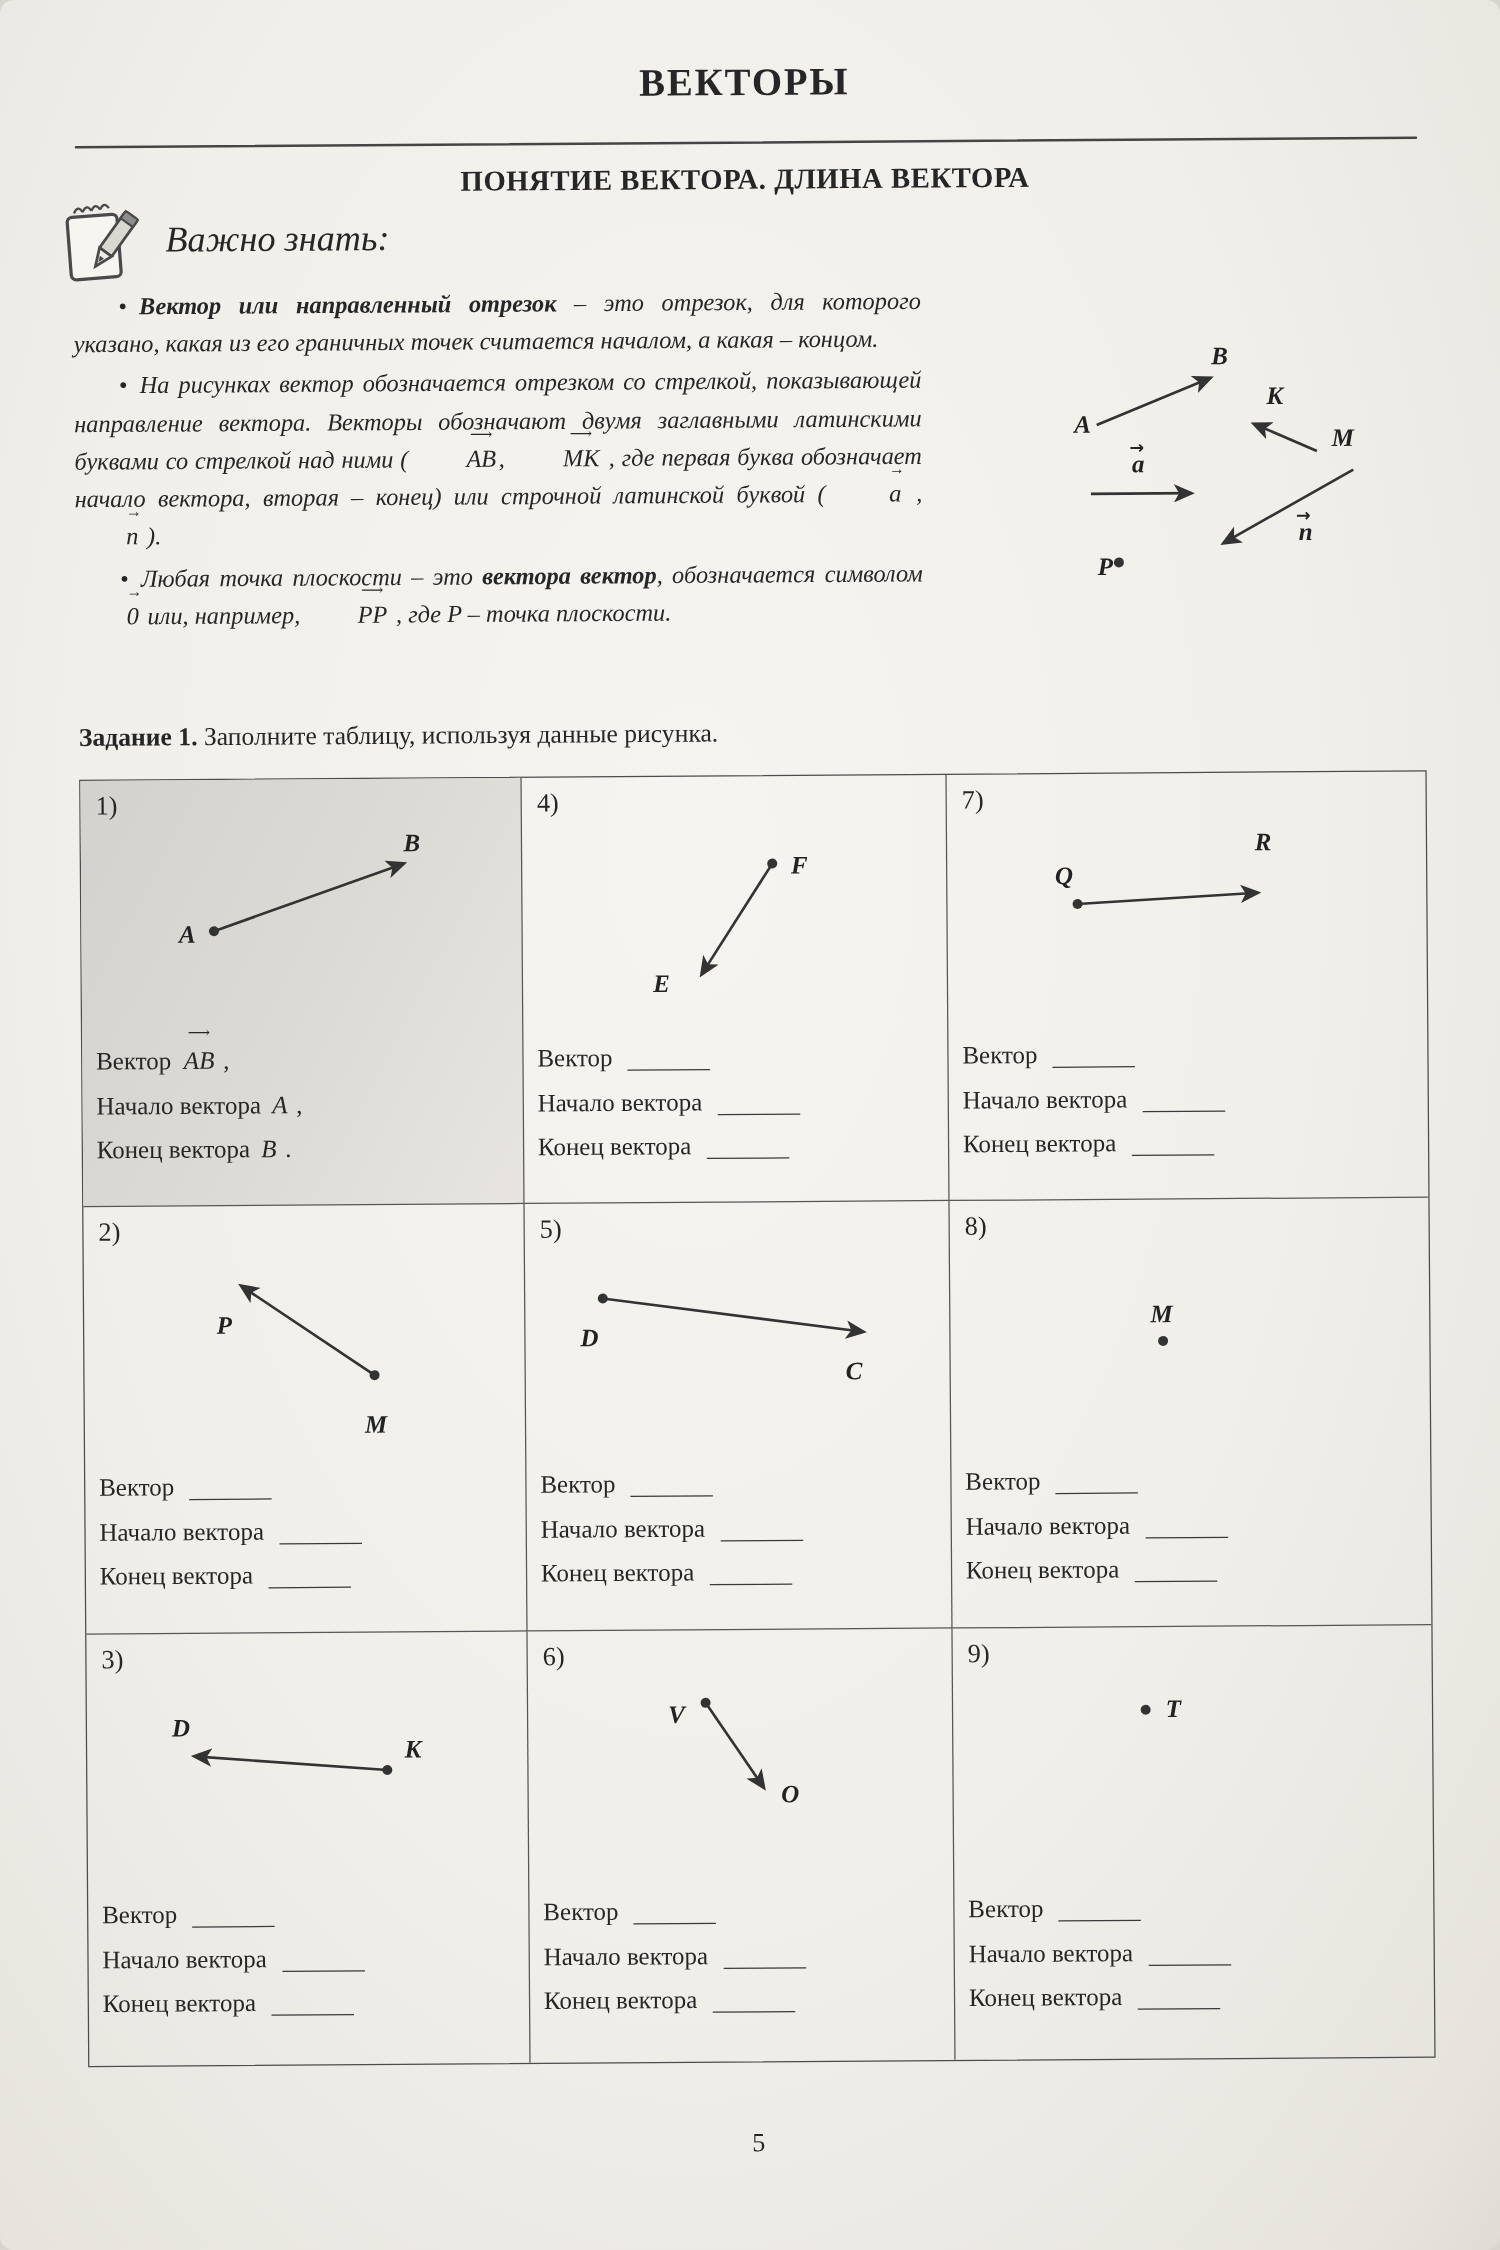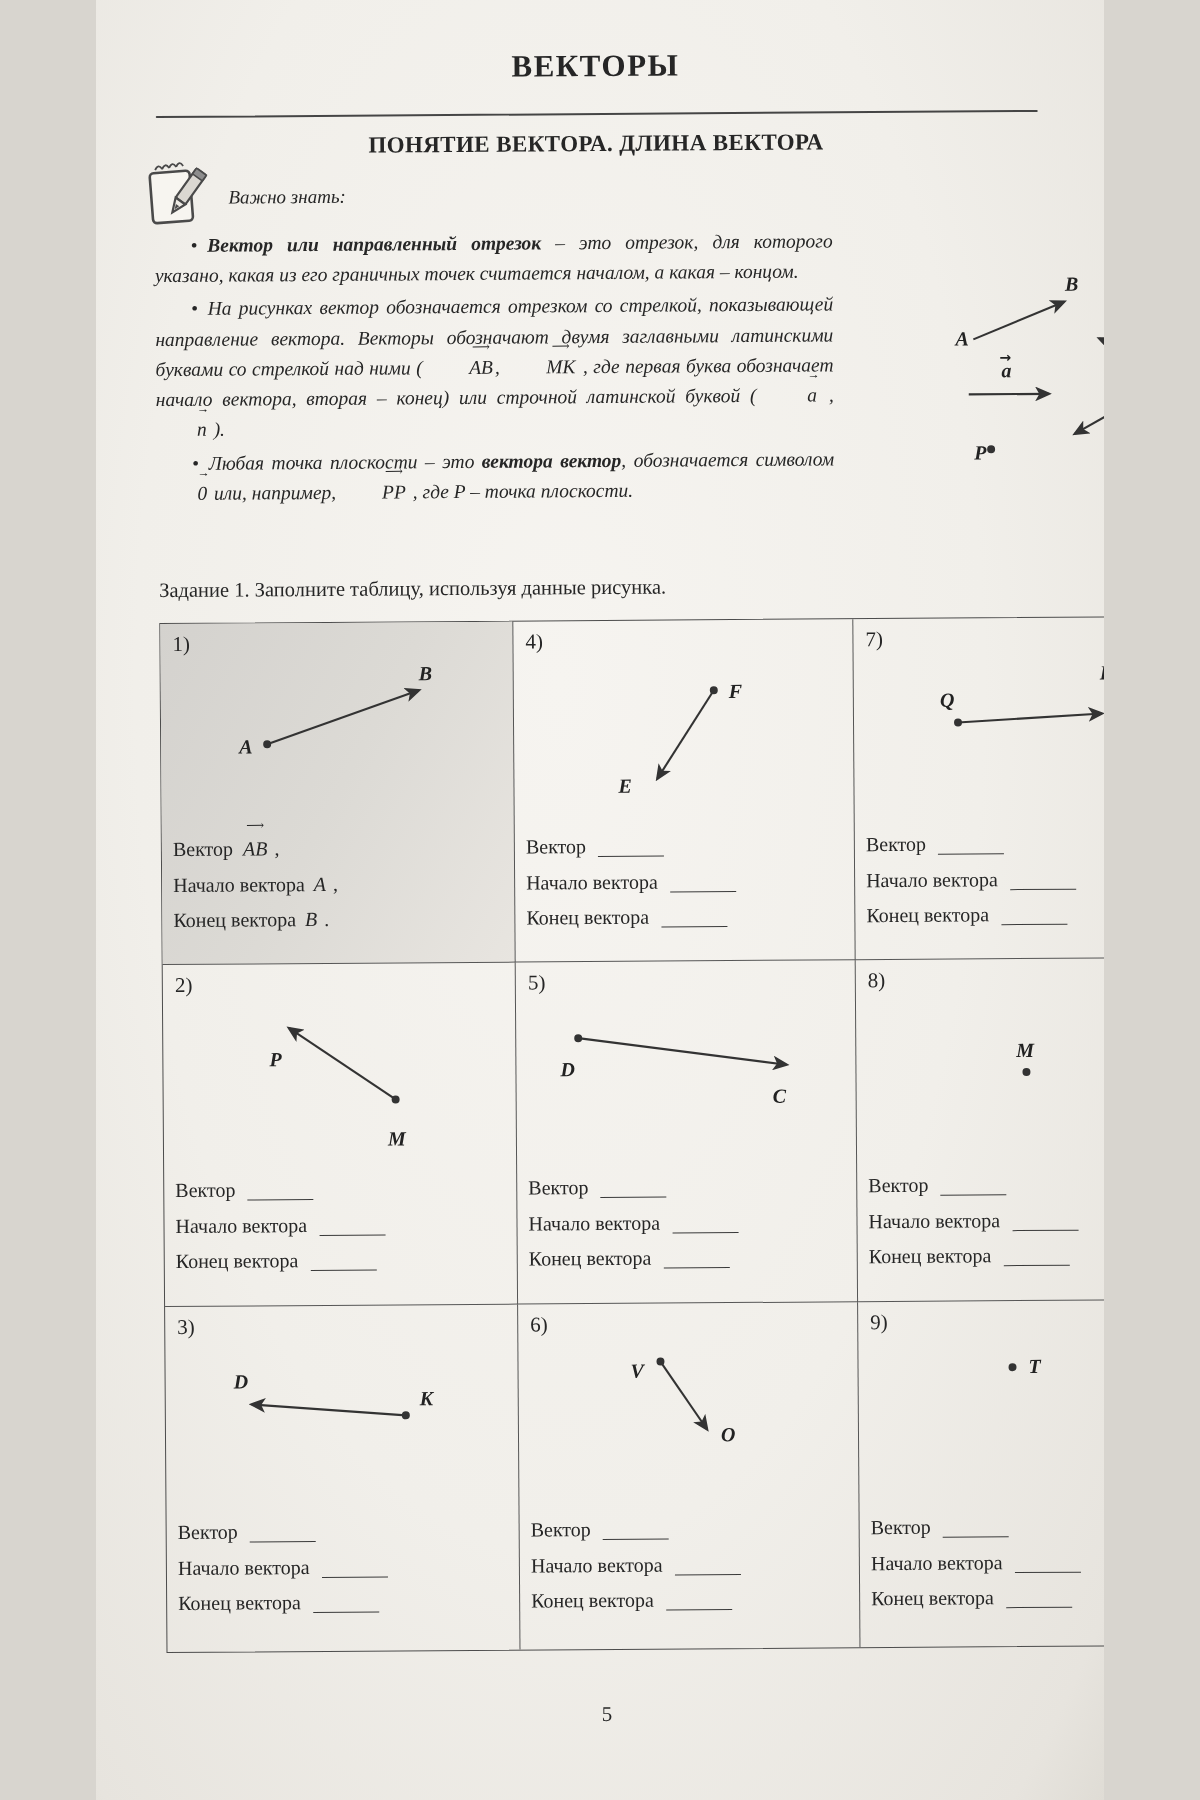--- a/index.html
+++ b/index.html
@@ -1,38 +1,38 @@
 <!DOCTYPE html>
 <html><head>
 <meta charset="utf-8">
 <style>
   html,body{margin:0;padding:0;background:#d8d5cf;}
   .page{
-    position:relative;width:1008px;height:1800px;margin:0 auto;overflow:hidden;
+    position:relative;width:1200px;height:1800px;margin:0 auto;overflow:hidden;
     background:radial-gradient(ellipse at 46% 38%, #f6f4f0 0%, #f1efea 55%, #e7e4de 92%, #dfdcd5 100%);
-    font-family:"Liberation Serif","DejaVu Serif",serif;color:#262626;
+    font-family:"Liberation Serif","DejaVu Serif",serif;color:#262626;border-radius:11px;
   }
   .content{position:absolute;inset:0;transform:rotate(-0.4deg);transform-origin:50% 40%;}
   .title{position:absolute;top:48px;left:0;width:100%;text-align:center;
     font-size:31px;font-weight:bold;letter-spacing:1.5px;margin:0;}
   .rule{position:absolute;top:113px;left:64px;right:62px;height:2.4px;background:#454545;border-radius:2px;}
   .subtitle{position:absolute;top:131px;left:0;width:100%;text-align:center;
     font-size:23px;font-weight:bold;letter-spacing:.4px;margin:0;}
   .note-row{position:absolute;top:158px;left:50px;display:flex;align-items:flex-end;}
   .note-icon{width:74px;height:68px;}
-  .note-label{font-style:italic;font-size:19px;margin:0 0 20px 12px;}
+  .note-label{font-style:italic;font-size:29px;margin:0 0 20px 12px;}
   .body-cols{position:absolute;top:228px;left:62px;width:1078px;display:flex;}
   .bullets{width:678px;font-style:italic;font-size:19.5px;line-height:1.55;text-align:justify;}
   .bullet{margin:0 0 3px 0;text-indent:36px;}
   .bmark{font-style:normal;}
   .bseg{font-weight:bold;}
   .aside-fig{flex:1;position:relative;}
   #intro-fig{position:absolute;left:118px;top:6px;}
   .task{position:absolute;top:576px;left:64px;font-size:20.5px;margin:0;}
-  .task-label{font-weight:normal;}
+  .task-label{font-weight:bold;}
   .vtable{position:absolute;top:620px;left:64px;width:1076px;display:grid;
     grid-template-columns:353px 340px 383px;grid-template-rows:341px 342px 345px;
     border:1.7px solid #4c4c4c;box-sizing:content-box;background:transparent;}
   .cell{position:relative;border-right:1.3px solid #565656;border-bottom:1.3px solid #565656;box-sizing:border-box;}
   .cell:nth-child(3n){border-right:none;}
   .cell:nth-child(n+7){border-bottom:none;}
   .cell.shaded{background:linear-gradient(118deg,#d4d2ce 0%,#dcdad5 50%,#e8e5e0 100%);}
   .cell-fig{position:absolute;left:0;top:0;width:100%;height:100%;}
   .cell-num{position:absolute;left:12px;top:8px;font-size:21px;}
   .cell-lines{position:absolute;left:11px;top:208px;font-size:20px;line-height:35.5px;white-space:nowrap;}

